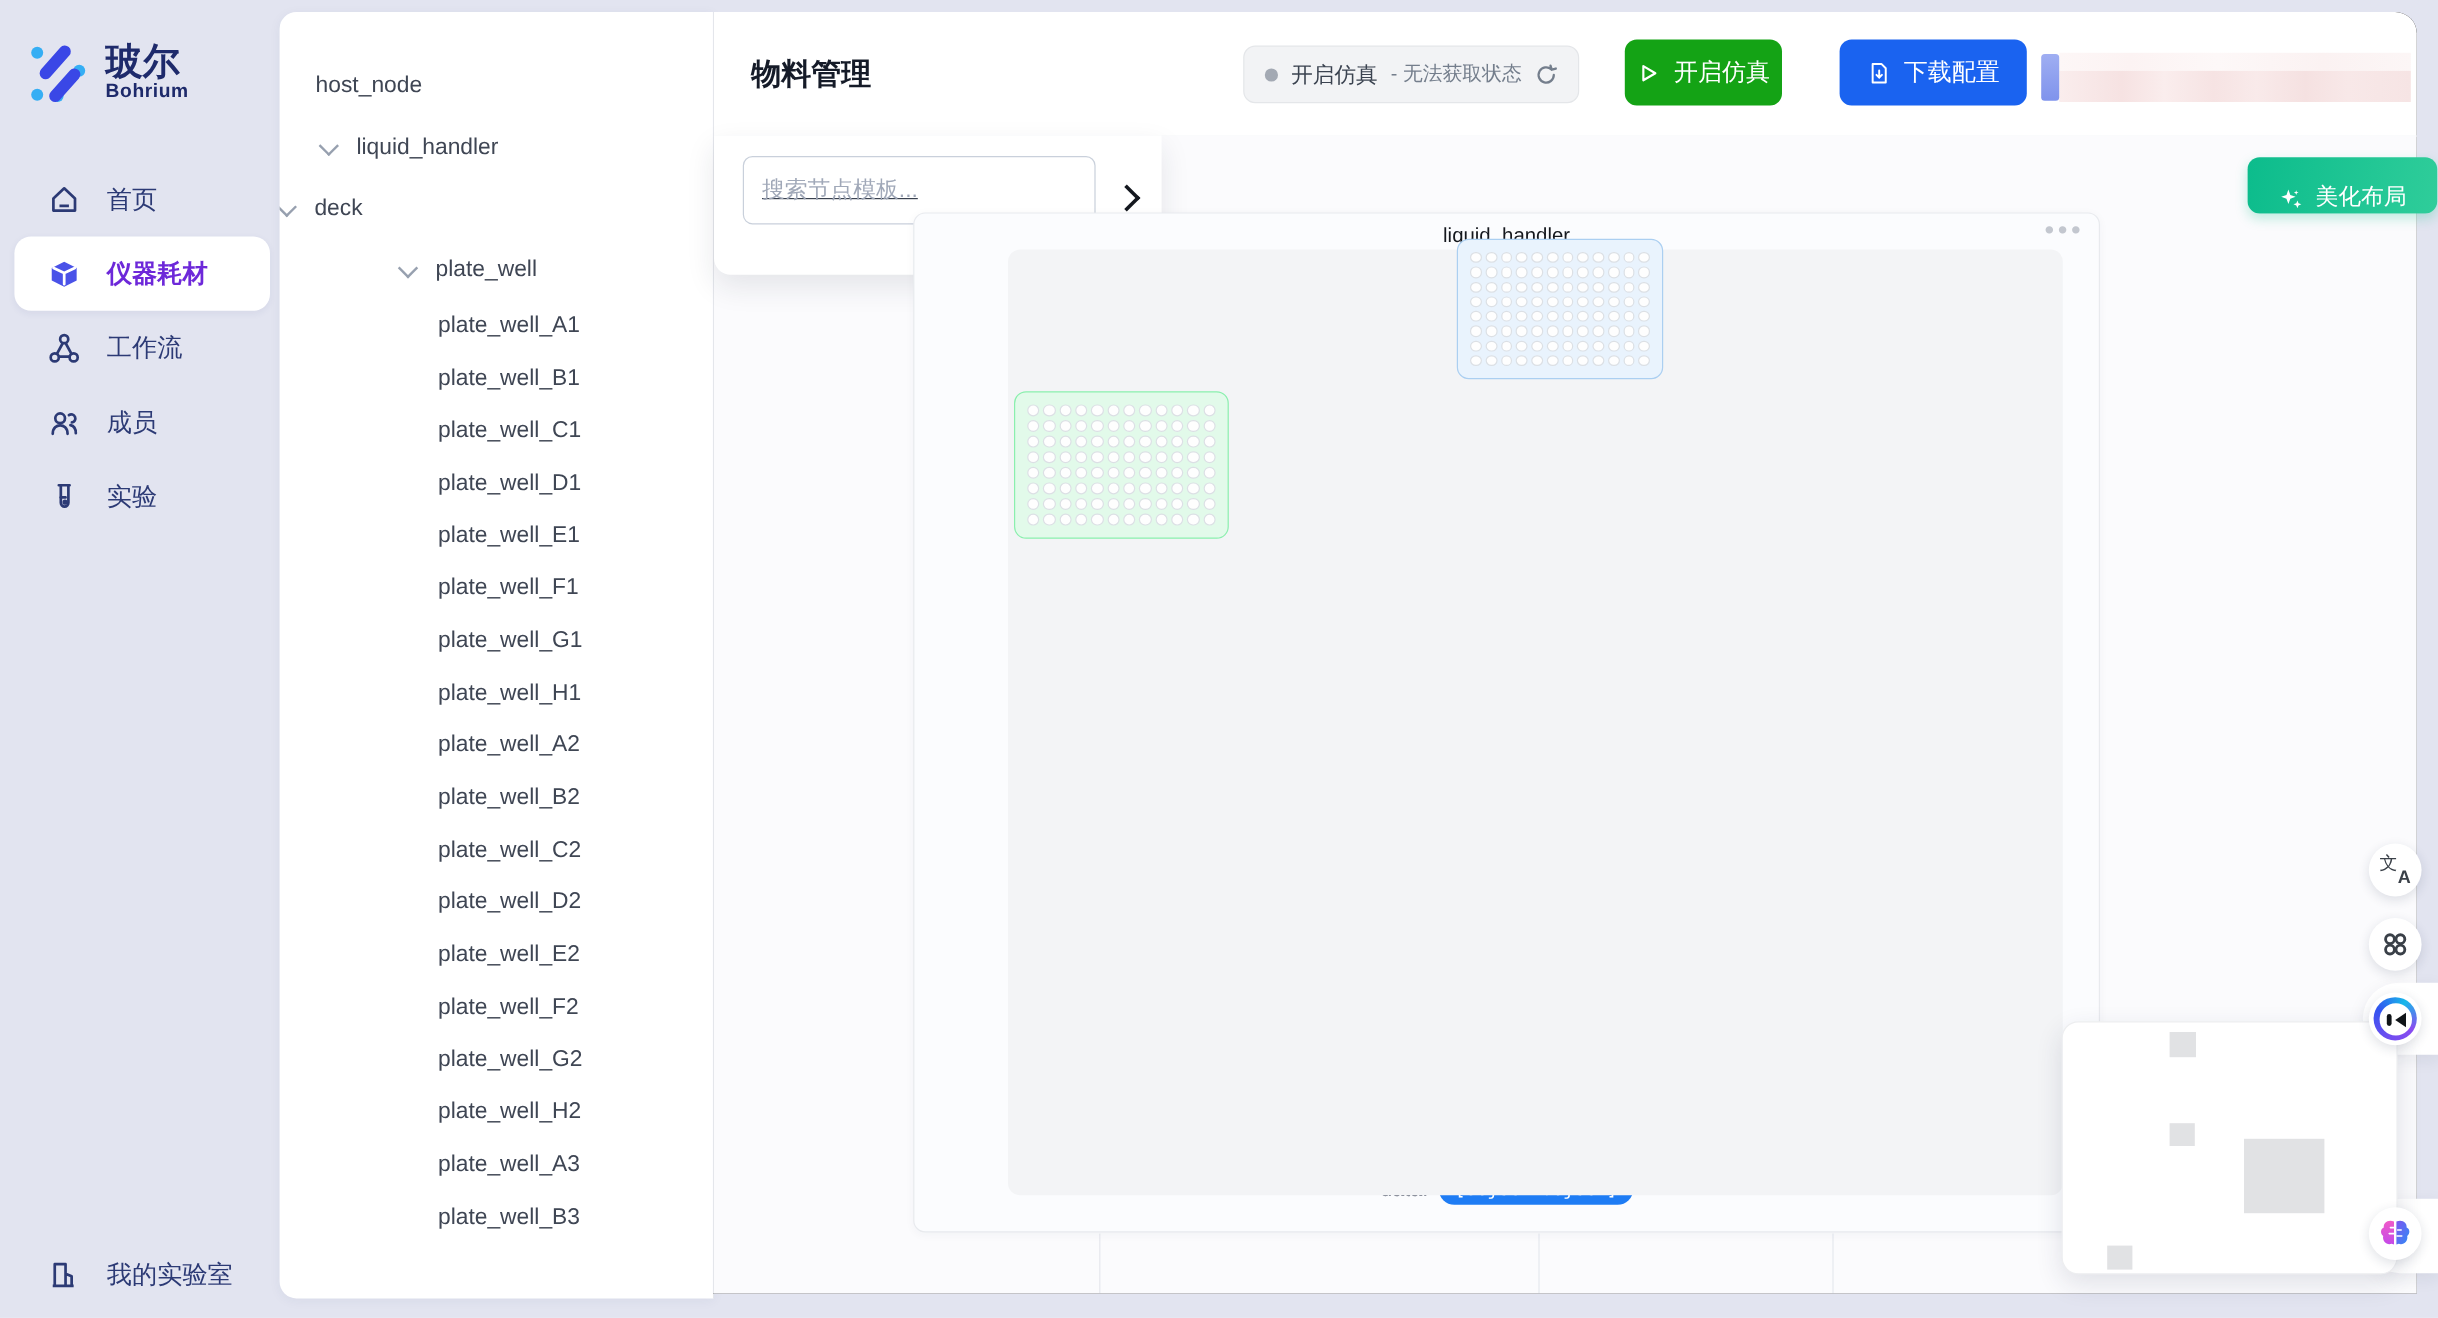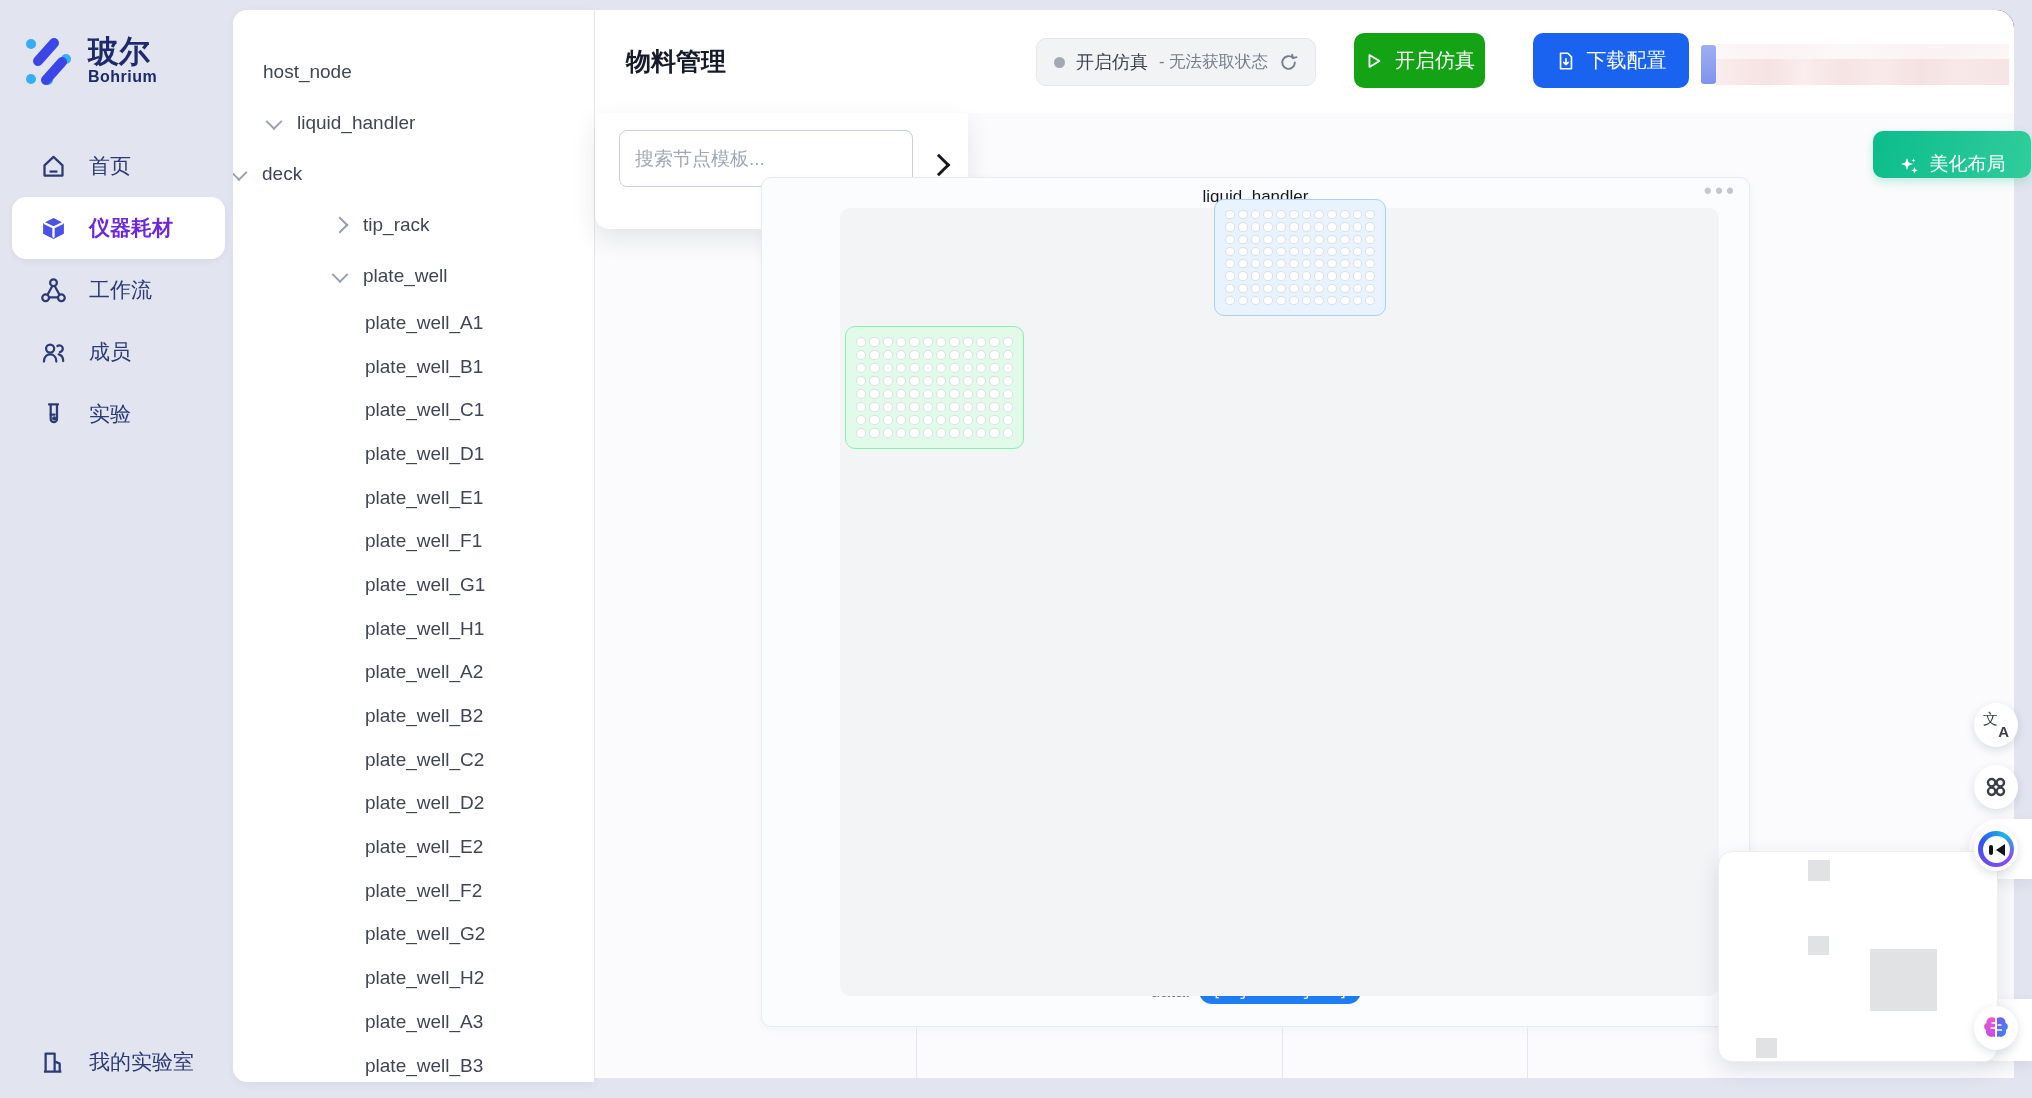--- a/index.html
+++ b/index.html
@@ -53,21 +53,21 @@
   #redacted-bar .r-bot{position:absolute;left:15px;top:15px;right:0;height:26px;
         background:linear-gradient(90deg,#FAEDED,#F6E2E2 18%,#FAEDED 30%,#F6E3E3 44%,#F9EAEA 56%,#F5E1E1 70%,#F8E8E8 82%,#F6E4E4);}
   #redacted-bar .r-avatar{position:absolute;left:0;top:1px;width:15px;height:39px;border-radius:3px;
         background:linear-gradient(#9FAEF2,#7F93EC);}
   
   #canvas{position:absolute;left:0;top:103px;right:0;bottom:0;background:#FBFBFD;}
   #search-panel{position:absolute;left:0;top:0;width:373px;height:116px;background:#fff;
         border-radius:0 0 14px 14px;box-shadow:0 10px 24px rgba(30,40,60,.10);}
   #search-input{position:absolute;left:24px;top:17px;width:294px;height:57px;box-sizing:border-box;
         border:1.5px solid #C9D0DB;border-radius:8px;font-size:19px;color:#3A4250;padding:0 15px;
-        font-family:inherit;outline:none;}
+        font-family:inherit;outline:none;text-decoration:underline;}
   #search-input::placeholder{color:#A0A8B8;}
   #collapse-chevron{position:absolute;left:336px;top:44px;width:13px;height:13px;
         border-right:3.4px solid #14181F;border-bottom:3.4px solid #14181F;
         transform:rotate(-45deg);cursor:pointer;}
   #search-result{position:absolute;right:19px;top:86px;font-size:17.5px;color:#6A7383;}
   #beautify-btn{position:absolute;left:1254px;top:18px;width:158px;height:47px;border:none;
         border-radius:10px;background:linear-gradient(100deg,#0CBC8C,#2FCD9A);color:#fff;
         font-size:19px;font-family:inherit;display:flex;align-items:flex-end;justify-content:center;
         gap:9px;cursor:pointer;box-shadow:0 4px 10px rgba(20,190,140,.25);margin-left:24px;}
   
@@ -208,24 +208,20 @@
         </div>
         <div class="trow grp" style="padding-left: 35px;">
           <span class="chev down"></span>
           <span>liquid_handler</span>
         </div>
         <div class="trow grp" style="">
           <span class="chev down"></span>
           <span>deck</span>
         </div>
         <div class="trow grp" style="padding-left: 101px;">
-          <span class="chev right"></span>
-          <span>tip_rack</span>
-        </div>
-        <div class="trow grp" style="padding-left: 101px;">
           <span class="chev down"></span>
           <span>plate_well</span>
         </div>
         <div class="trow" style="padding-left: 132px;">
           <span>plate_well_A1</span>
         </div>
         <div class="trow" style="padding-left: 132px;">
           <span>plate_well_B1</span>
         </div>
         <div class="trow" style="padding-left: 132px;">

